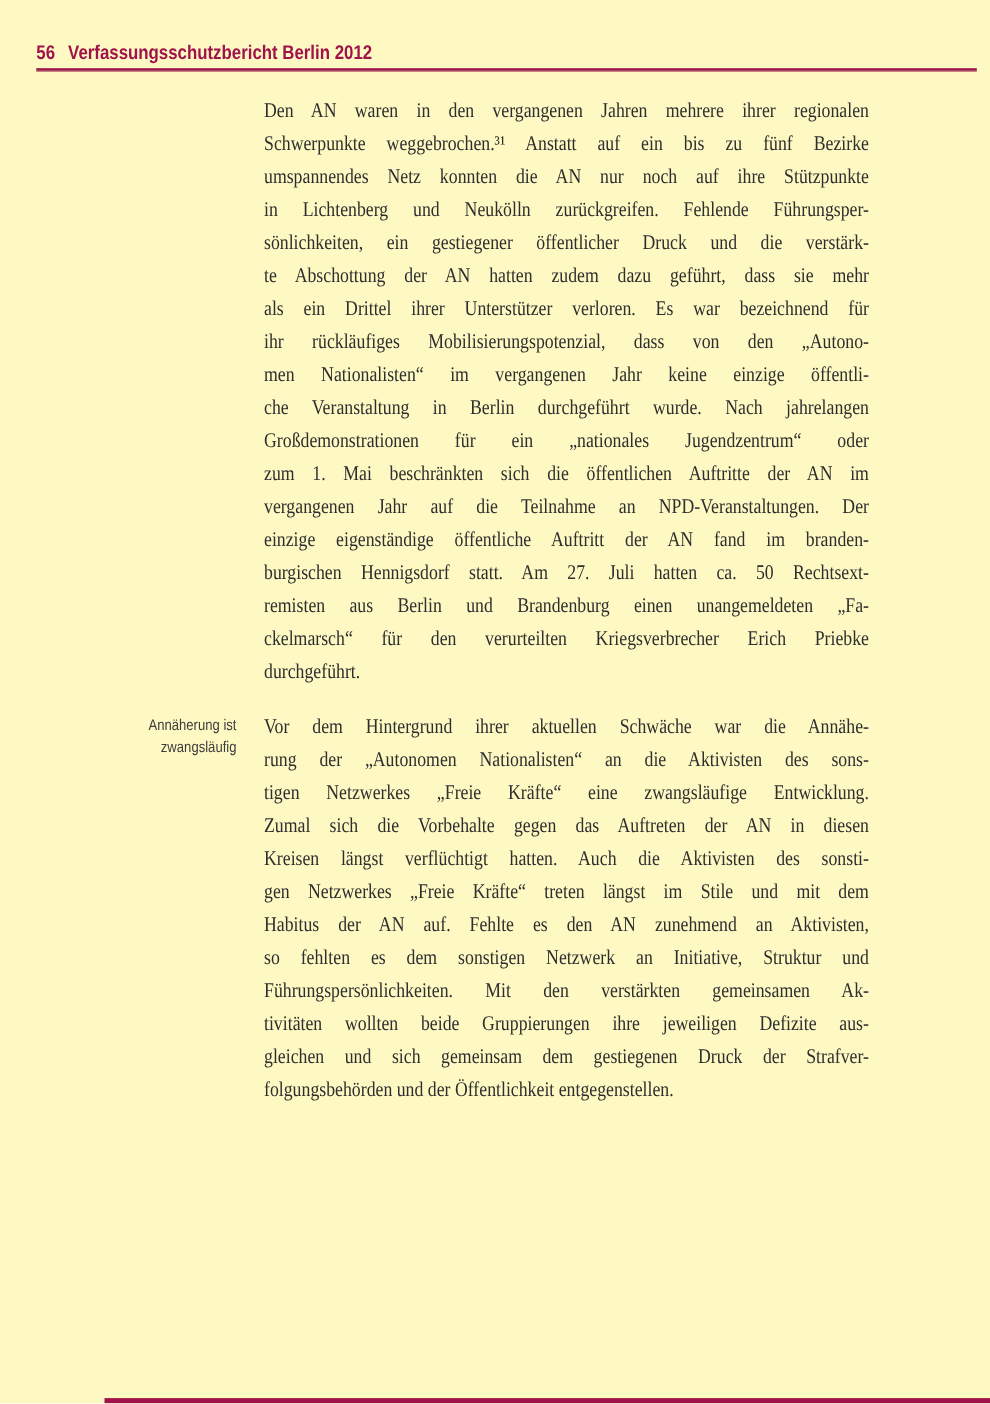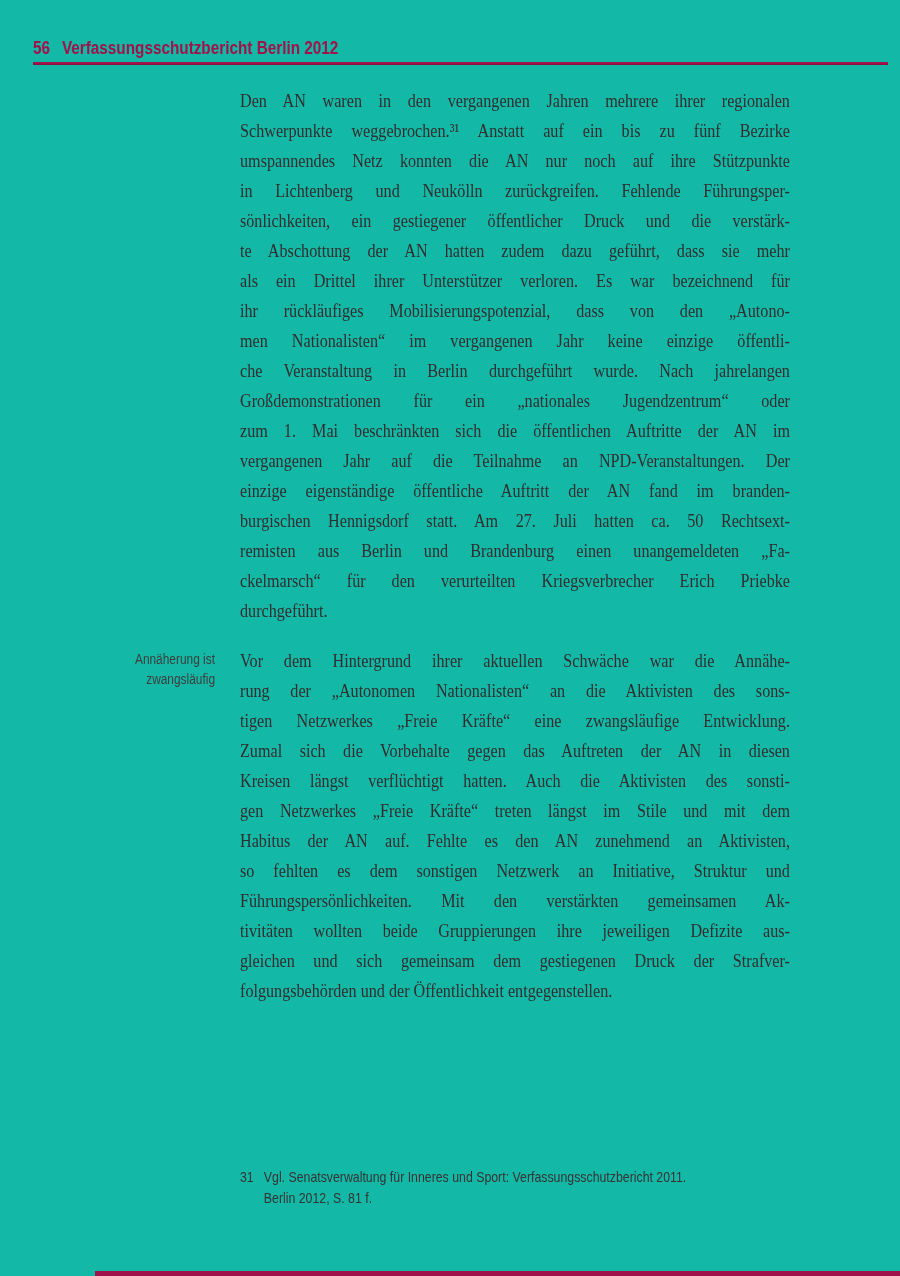--- a/index.html
+++ b/index.html
@@ -1,20 +1,20 @@
 <!DOCTYPE html>
 <html><head>
 <meta charset="utf-8">
 <style>
   * { margin:0; padding:0; box-sizing:border-box; }
   html,body { background:#ffffff; }
   .page {
     position:relative;
     width:900px; height:1276px;
-    background:#14b8a6;
+    background:#fef9c3;
     overflow:hidden;
     font-family:"Liberation Sans", sans-serif;
   }
   
   .cond { transform:scaleX(0.85); transform-origin:0 0; }
 
   
   .hdr {
     position:absolute; left:33px; top:38px;
     white-space:nowrap;
@@ -114,25 +114,16 @@
         <div class="bline">Habitus der AN auf. Fehlte es den AN zunehmend an Aktivisten,</div>
         <div class="bline">so fehlten es dem sonstigen Netzwerk an Initiative, Struktur und</div>
         <div class="bline">Führungspersönlichkeiten. Mit den verstärkten gemeinsamen Ak-</div>
         <div class="bline">tivitäten wollten beide Gruppierungen ihre jeweiligen Defizite aus-</div>
         <div class="bline">gleichen und sich gemeinsam dem gestiegenen Druck der Strafver-</div>
         <div class="bline last">folgungsbehörden und der Öffentlichkeit entgegenstellen.</div>
       </div>
     </div>
   </div>
 
-  <div class="footnote">
-    <div class="cond">
-      <span class="fn-num">31</span>
-      <span class="fn-text">
-        <div>Vgl. Senatsverwaltung für Inneres und Sport: Verfassungsschutzbericht 2011.</div>
-        <div>Berlin 2012, S. 81 f.</div>
-      </span>
-    </div>
-  </div>
 
   <div class="bottom-bar"></div>
 
 </div>
 
 </body></html>

